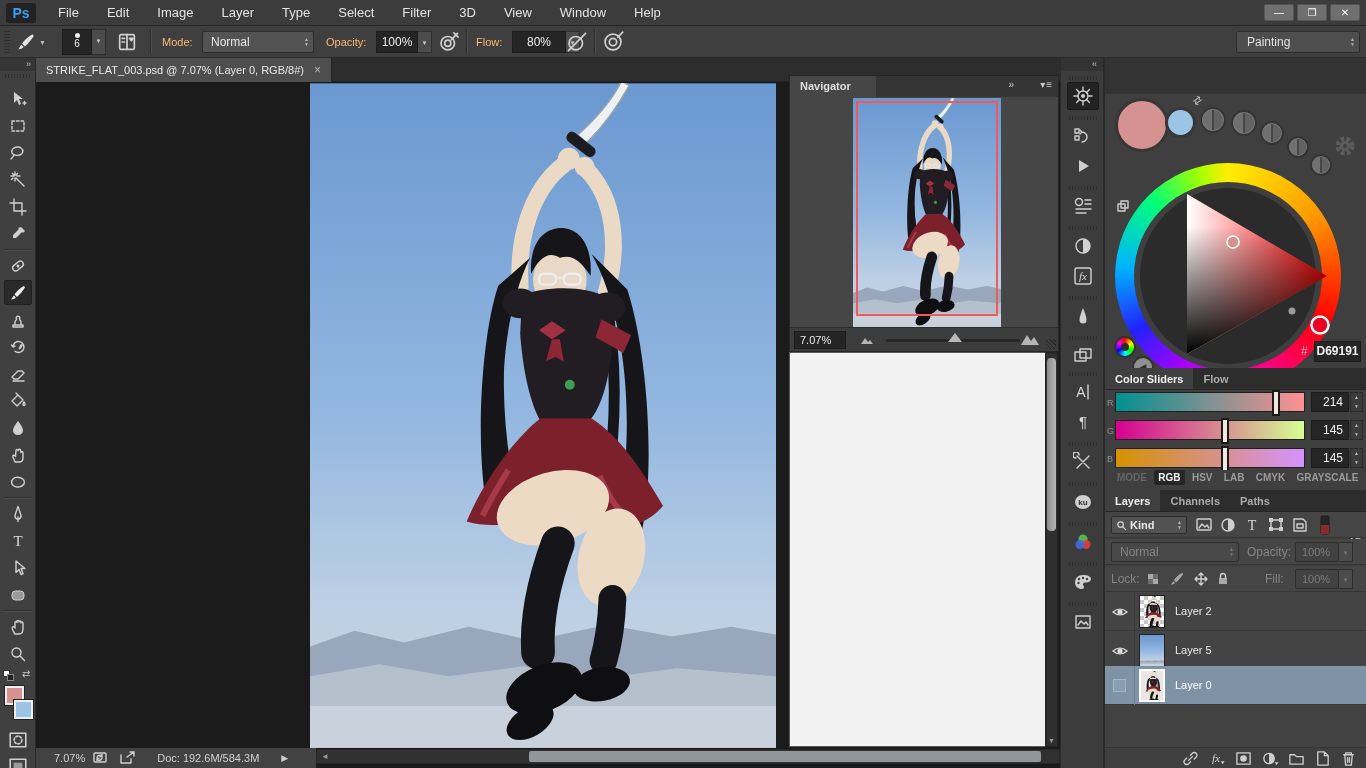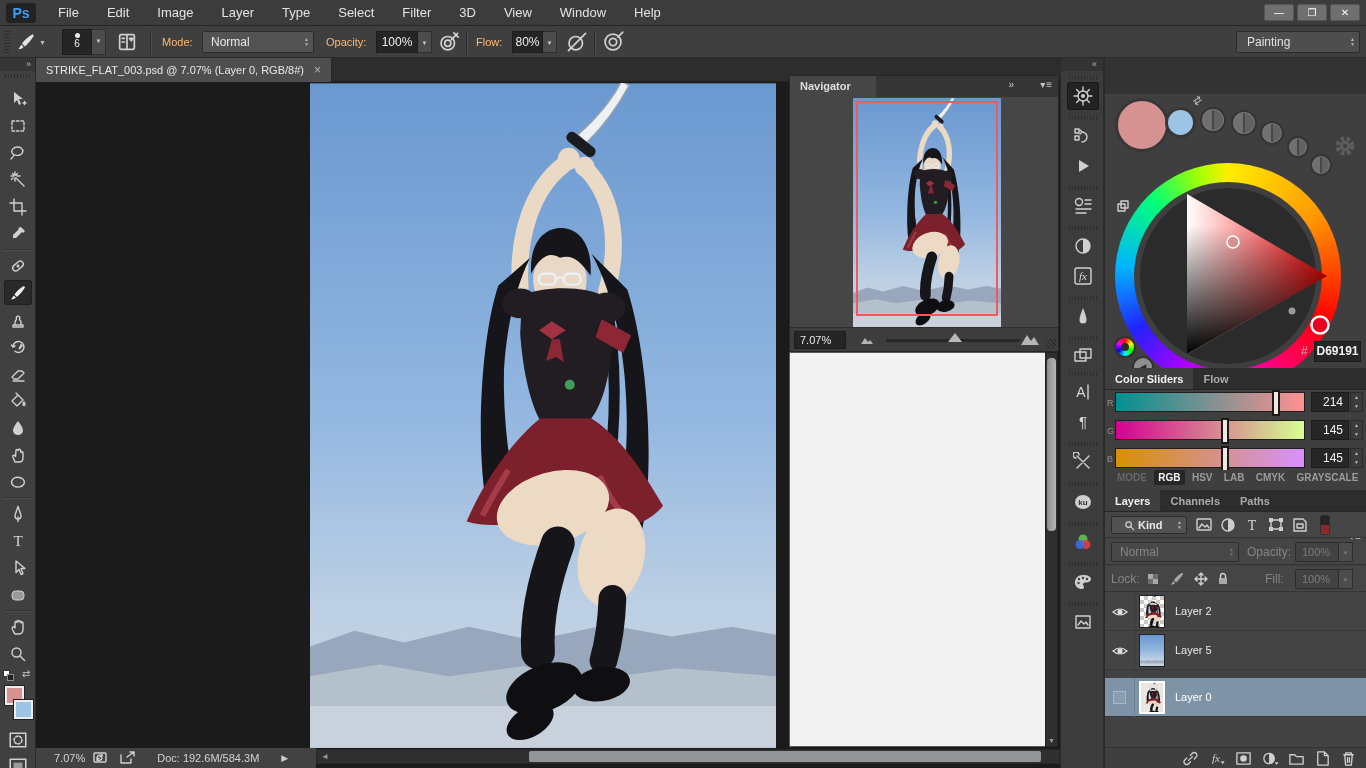--- a/index.html
+++ b/index.html
@@ -221,21 +221,21 @@
           <circle class="si" cx="8" cy="10" r="5.5"></circle>
           <circle class="si" cx="8" cy="10" r="2.5"></circle>
           <path class="si" d="M11,7 L16,2 M13,1.5 l3.5,3.5"></path>
         </svg>
       </div>
   <div class="vsep" style="left:466px"></div>
   <div class="ob" style="left:476px">
         <span class="lbl">Flow:</span>
       </div>
   <div class="ob" style="left:512px">
-    <div class="darkbox" style="width:31px;height:22px;line-height:20px;font-size:12px">80%</div>
+    <div class="darkbox" style="width:54px;height:22px;line-height:20px;font-size:12px">80%</div>
     <div class="caretbtn">▼</div>
   </div>
   <div class="ob" style="left:566px">
         <svg width="22" height="22" viewBox="0 0 18 18">
           <circle class="si" cx="8" cy="10" r="5.5"></circle>
           <path class="si" d="M11,7 L16,2 M2,16 L15,3" stroke-width="1.1"></path>
         </svg>
       </div>
   <div class="vsep" style="left:594px"></div>
   <div class="ob" style="left:602px">
@@ -656,21 +656,21 @@
     <span class="modeitem">CMYK</span>
     <span class="modeitem">GRAYSCALE</span>
   </div>
 
   <div class="tabstrip" style="top:432px;height:22px;line-height:22px">
     <span class="ptab on">Layers</span><span class="ptab">Channels</span><span class="ptab">Paths</span><span class="ptab">Brush Presets</span>
     <span class="pmenu" style="top:36px">▾≡</span>
   </div>
 
   <div class="abs" style="left:0;top:454px;width:262px;height:26px;background:#454545;border-bottom:1px solid #353535">
-    <div class="ddbox" style="left:6px;top:4px;width:76px;height:18px;padding-left:12px;background:#525252">
+    <div class="ddbox" style="left:6px;top:4px;width:76px;height:18px;padding-left:4px;background:#525252">
       <svg width="11" height="11" viewBox="0 0 12 12">
             <circle class="si" cx="5" cy="5" r="3" stroke-width="1.2"></circle>
             <path class="si" d="M7.5,7.5 L10.5,10.5" stroke-width="1.2"></path>
           </svg>
       <span style="margin-left:3px;font-size:11px;font-weight:bold;color:#e8e8e8">Kind</span>
       <span class="updown">▲<br>▼</span>
     </div>
     <span style="position:absolute;left:90px;top:4px">
           <svg width="18" height="18" viewBox="0 0 18 18">
             <rect class="si" x="2" y="3" width="14" height="11" rx="1"></rect>
@@ -776,21 +776,21 @@
               <circle cx="8" cy="6" r="2.6" fill="#dedede"></circle>
             </svg>
           </div>
       <div class="lthumb">
             <svg width="24" height="31" viewBox="0 0 470 670" preserveAspectRatio="none">
               <use href="#g-sky"></use>
             </svg>
           </div>
       <span class="lname">Layer 5</span>
     </div>
-    <div class="lrow sel" style="top:86px">
+    <div class="lrow sel" style="top:74px">
       <div class="eyebox" style="border-right:1px solid #6d8093">
             <div style="width:13px;height:13px;border:1px solid #a9b5c1;background:#8b9db0"></div>
           </div>
       <div class="lthumb selb" style="background:#e9e7e3">
             <svg width="22" height="29" viewBox="100 50 280 560" preserveAspectRatio="none">
               <use href="#g-fig"></use>
             </svg>
           </div>
       <span class="lname" style="color:#fff">Layer 0</span>
     </div>

